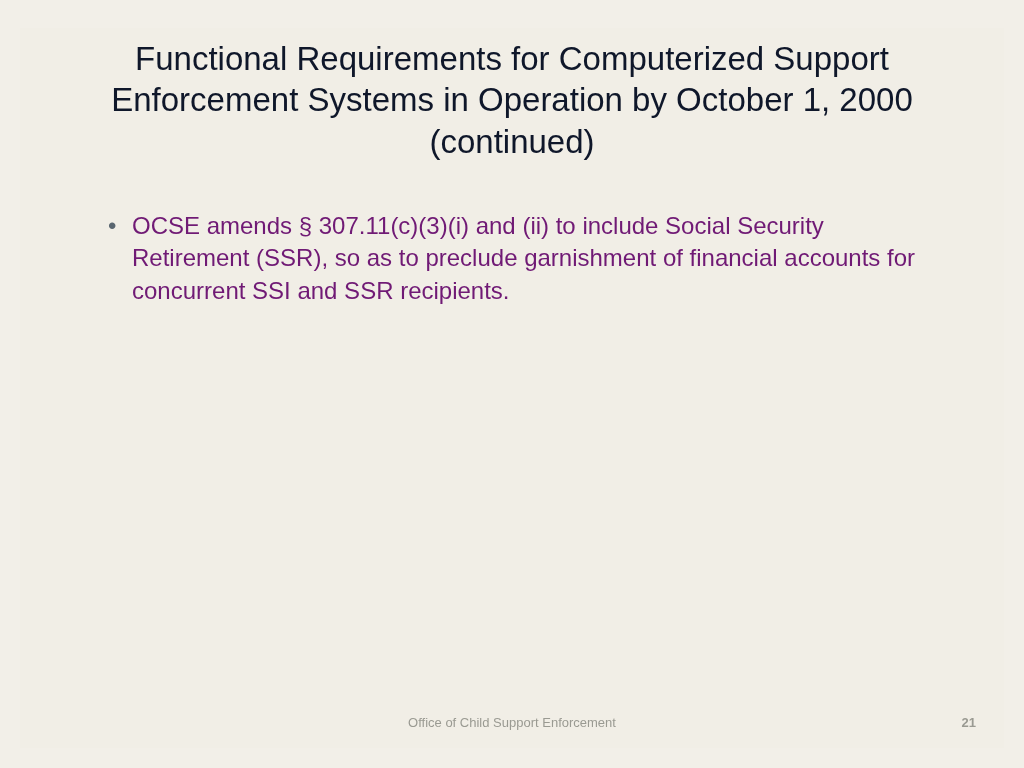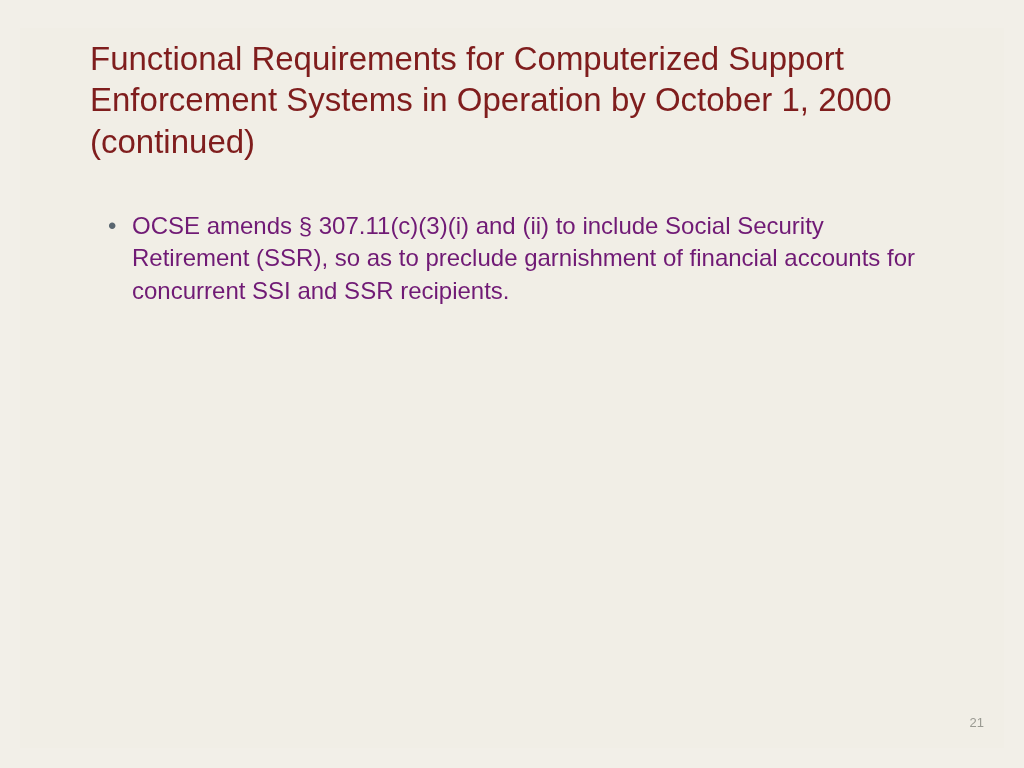--- a/index.html
+++ b/index.html
@@ -23,24 +23,24 @@
     }
     .inner-panel {
       background: #f1eee6;
       width: 984px;
       height: 720px;
       margin: 0 auto;
       padding: 10px 60px 0 60px;
       position: relative;
     }
     .title {
-      color: #7f1d1d;
+      color: #0f172a;
       font-size: 33px;
       font-weight: 400;
-      text-align: left;
+      text-align: center;
       line-height: 1.25;
       margin-bottom: 48px;
       padding: 0 10px;
     }
     .bullet-list {
       list-style: none;
       padding-left: 28px;
     }
     .bullet-item {
       color: #701a75;
@@ -62,29 +62,31 @@
       bottom: 18px;
       left: 0;
       width: 100%;
       text-align: center;
       color: #9a9a92;
       font-size: 13px;
     }
     .page-number {
       position: absolute;
       bottom: 18px;
-      right: 20px;
+      right: 28px;
       color: #9a9a92;
       font-size: 13px;
+      font-weight: bold;
     }
   </style>
 </head>
 <body>
 
 <div class="slide">
   <div class="inner-panel">
     <h1 class="title">Functional Requirements for Computerized Support Enforcement Systems in Operation by October 1, 2000 (continued)</h1>
     <ul class="bullet-list">
       <li class="bullet-item">OCSE amends § 307.11(c)(3)(i) and (ii) to include Social Security Retirement (SSR), so as to preclude garnishment of financial accounts for concurrent SSI and SSR recipients.</li>
     </ul>
+    <div class="footer-text">Office of Child Support Enforcement</div>
     <div class="page-number">21</div>
   </div>
 </div>
 
 </body></html>

